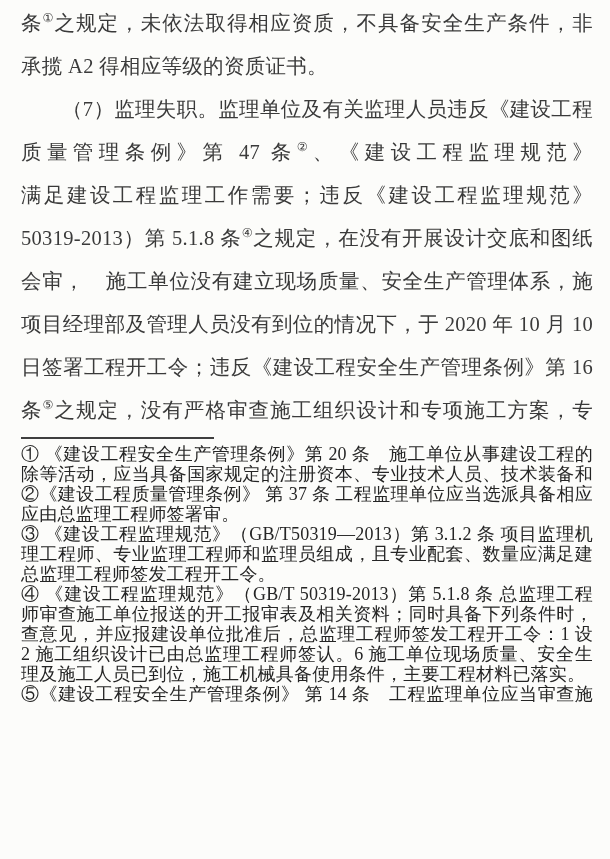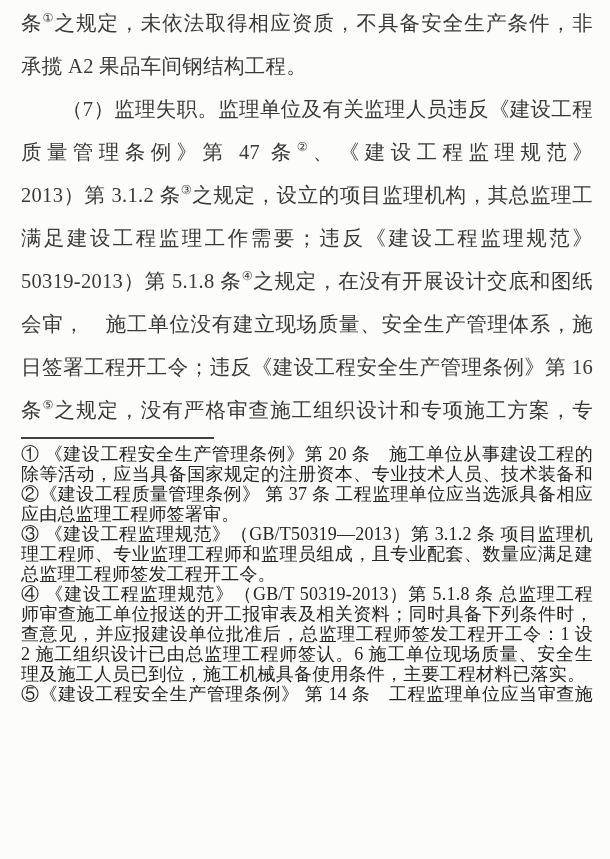--- a/index.html
+++ b/index.html
@@ -69,27 +69,27 @@
   .fn-line.para-end {
     text-align-last: left;
   }
 </style>
 </head>
 <body style="background: rgb(252, 252, 250);">
 
 <div class="page">
   <div class="main-text" style="color: rgb(58, 58, 58);">
       <div class="body-line"><span>条</span><sup>①</sup><span>之规定，未依法取得相应资质，不具备安全生产条件，非法</span></div>
-      <div class="body-line para-end"><span>承揽 A2 果品车间钢结构工程。</span></div>
+      <div class="body-line para-end"><span>承揽 A2 得相应等级的资质证书。</span></div>
       <div class="body-line indent"><span>（7）监理失职。监理单位及有关监理人员违反《建设工程</span></div>
       <div class="body-line"><span>质量管理条例》第 47 条</span><sup>②</sup><span>、《建设工程监理规范》（GB/T50319—</span></div>
-      <div class="body-line"><span>2013）第 3.1.2 条</span><sup>③</sup><span>之规定，设立的项目监理机构，其总监理工</span></div>
       <div class="body-line"><span>满足建设工程监理工作需要；违反《建设工程监理规范》（GB/T</span></div>
       <div class="body-line"><span>50319-2013）第 5.1.8 条</span><sup>④</sup><span>之规定，在没有开展设计交底和图纸</span></div>
       <div class="body-line"><span>会审，　施工单位没有建立现场质量、安全生产管理体系，施工</span></div>
+      <div class="body-line"><span>项目经理部及管理人员没有到位的情况下，于 2020 年 10 月 10</span></div>
       <div class="body-line"><span>日签署工程开工令；违反《建设工程安全生产管理条例》第 16</span></div>
       <div class="body-line"><span>条</span><sup>⑤</sup><span>之规定，没有严格审查施工组织设计和专项施工方案，专业</span></div>
     </div>
   <hr class="fn-sep" style="border-top-color: rgb(63, 63, 63);">
   <div class="footnotes" style="color: rgb(37, 37, 37);">
       <div class="fn-line">① 《建设工程安全生产管理条例》第 20 条　施工单位从事建设工程的新建、扩建、改建和拆</div>
       <div class="fn-line">除等活动，应当具备国家规定的注册资本、专业技术人员、技术装备和安全生产等条件，依法取</div>
       <div class="fn-line">②《建设工程质量管理条例》 第 37 条 工程监理单位应当选派具备相应资格的总监理工程师和</div>
       <div class="fn-line para-end">应由总监理工程师签署审。</div>
       <div class="fn-line">③ 《建设工程监理规范》（GB/T50319—2013）第 3.1.2 条 项目监理机构的监理人员应由总监</div>

